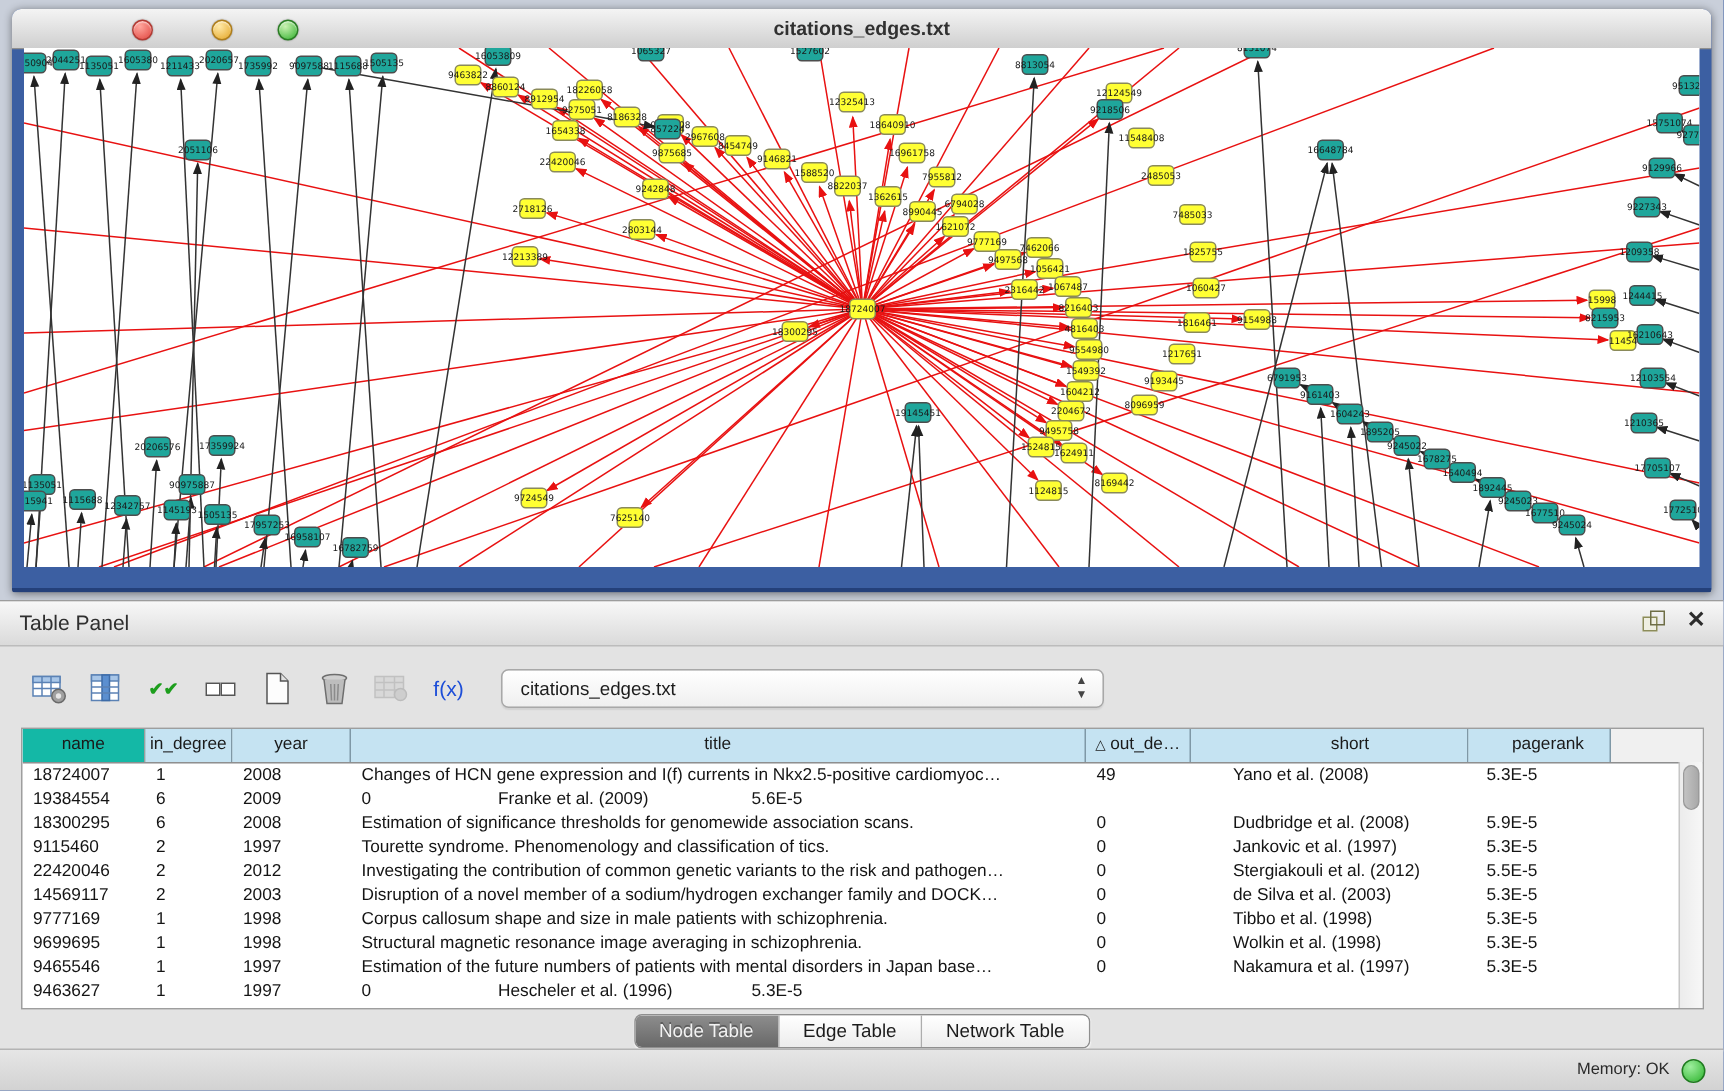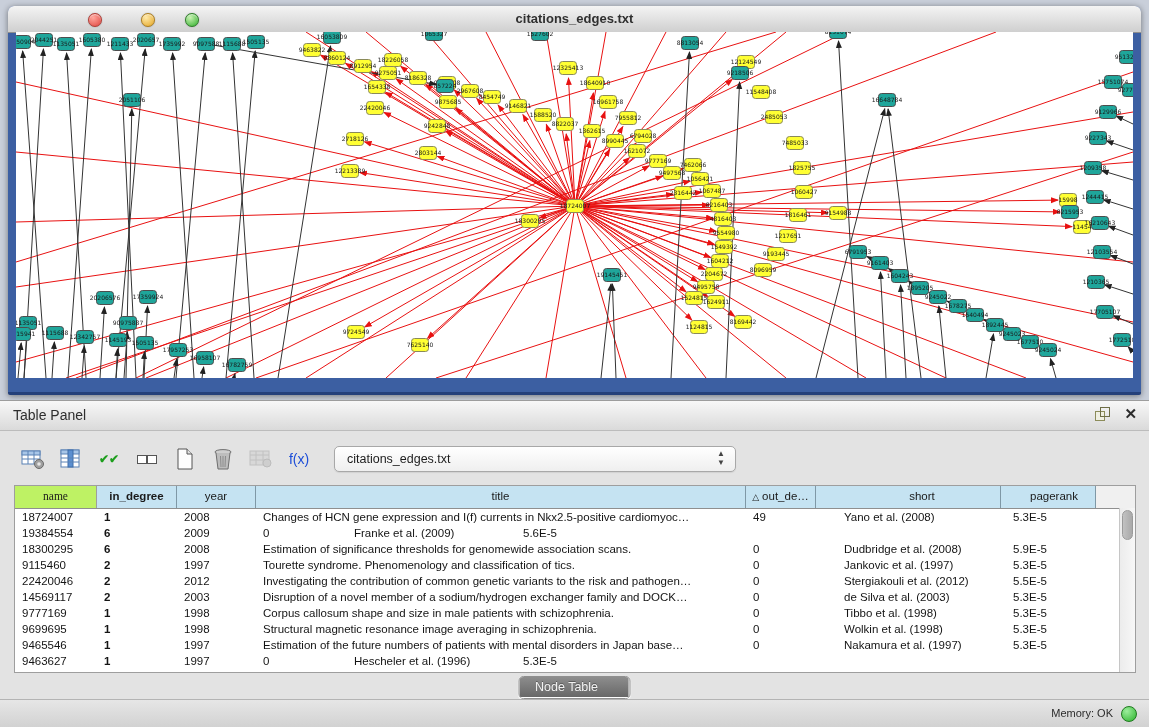--- a/index.html
+++ b/index.html
@@ -70,40 +70,40 @@
   .grid{
     position:absolute;left:14px;top:84px;width:1122px;height:188px;
     background:#fff;border:1px solid #9e9e9e;box-sizing:border-box;overflow:hidden;
   }
   .hdr-row{display:flex;height:22px;border-bottom:1px solid #8f8f8f;background:#eceff1;}
   .hdr-cell{
     box-sizing:border-box;height:22px;line-height:21px;text-align:center;
     font-size:11.5px;color:#1a1a1a;background:#c5e3f2;
     border-right:1px solid #7f98a6;overflow:hidden;white-space:nowrap;cursor:pointer;
   }
-  .hdr-cell.plain{background:#bef264;border-right:1px solid #9e9e9e;font-family:Liberation Serif, serif;}
+  .hdr-cell.plain{background:#14b8a6;border-right:1px solid #9e9e9e;}
   .hdr-cell .sort{font-size:9px;margin-right:3px;}
   .hdr-fill{flex:1;background:#f0f0f0;border-bottom:0;}
   .t-row{display:flex;height:16px;align-items:center;}
   .t-cell{
     box-sizing:border-box;padding-left:7px;font-size:11.5px;color:#141414;
     white-space:nowrap;overflow:hidden;
   }
-  .c0{width:82px;} .c1{width:80px;font-weight:bold;} .c2{width:79px;} .c3{width:490px;} .c4{width:70px;} .c5{width:185px;padding-left:28px;} .c6{width:95px;padding-left:12px;}
+  .c0{width:82px;} .c1{width:58px;} .c2{width:79px;} .c3{width:490px;} .c4{width:70px;} .c5{width:185px;padding-left:28px;} .c6{width:95px;padding-left:12px;}
   .vscroll{
     position:absolute;right:0;top:22px;bottom:0;width:15px;
     background:linear-gradient(90deg,#ececec,#f7f7f7);border-left:1px solid #c6c6c6;cursor:pointer;
   }
   .vscroll .thumb{position:absolute;left:2px;right:2px;top:2px;height:28px;border-radius:6px;
     background:linear-gradient(90deg,#c2c2c2,#a9a9a9);border:1px solid #9a9a9a;}
   
   .seg{
     position:absolute;left:50%;transform:translateX(-50%);top:275px;height:21px;
     display:flex;border:1px solid #8f8f8f;border-radius:5px;overflow:hidden;
-    background:#fff;box-shadow:0 1px 1px rgba(255,255,255,.7);flex-direction:column;
+    background:#fff;box-shadow:0 1px 1px rgba(255,255,255,.7);
   }
   .seg .seg-btn{
     padding:0 16px;line-height:20px;font-size:12.5px;color:#1b1b1b;cursor:pointer;
     background:linear-gradient(#ffffff,#ececec);border-right:1px solid #adadad;
   }
   .seg .seg-btn:last-child{border-right:none;}
   .seg .seg-btn.selected{
     background:linear-gradient(#8d8d8d,#686868);color:#f2f2f2;text-shadow:0 -1px 0 rgba(0,0,0,.3);
   }
   

